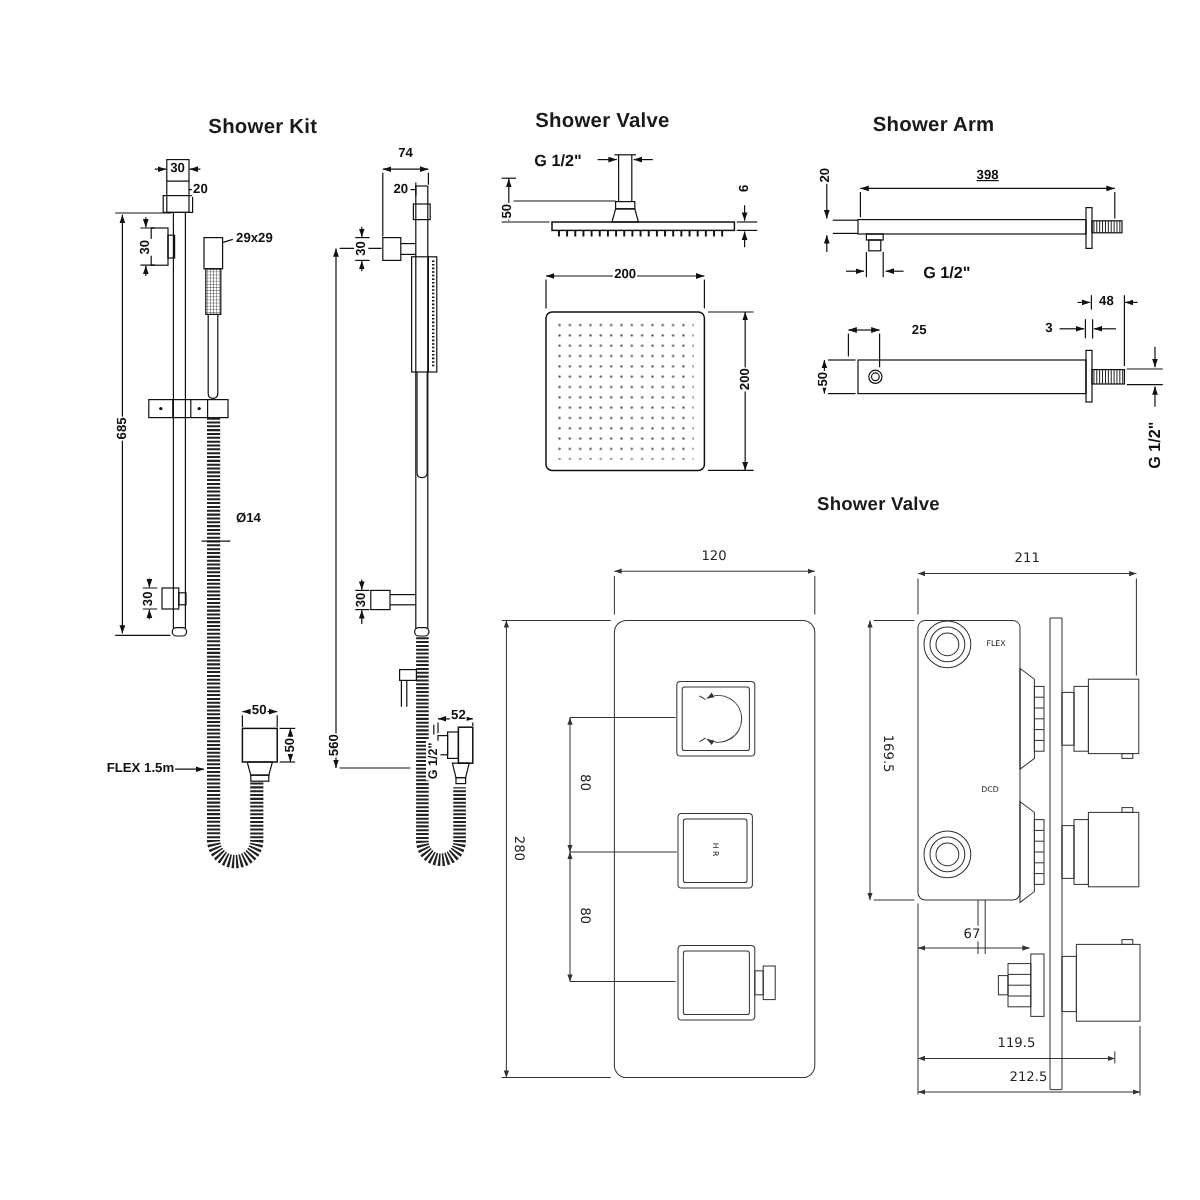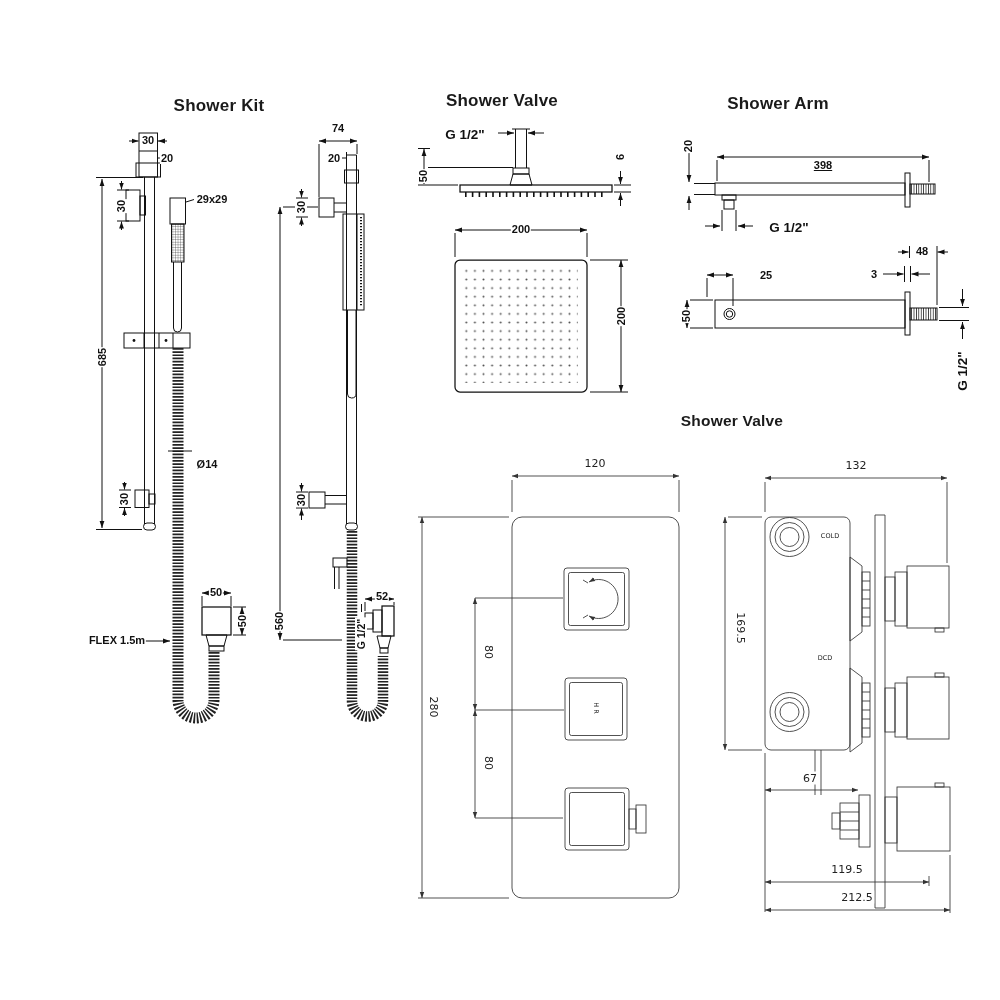--- a/index.html
+++ b/index.html
@@ -327,21 +327,21 @@
   </g>
 </svg>
 
   <span class="lbl title" style="left:187px;top:106px;">Shower Kit</span>
   <span class="lbl dim" style="left:116px;top:140px;">30</span>
   <span class="lbl dim" style="left:135px;top:158px;">20</span>
   <span class="lbl dim vert" style="left:89px;top:206px;">30</span>
   <span class="lbl dim" style="left:180px;top:199px;">29x29</span>
   <span class="lbl dim vert" style="left:70px;top:357px;">685</span>
   <span class="lbl dim vert" style="left:92px;top:499px;">30</span>
-  <span class="lbl dim" style="left:175px;top:464px;">Ø14</span>
+  <span class="lbl dim" style="left:175px;top:432px;">Ø14</span>
   <span class="lbl dim" style="left:184px;top:592px;">50</span>
   <span class="lbl dim vert" style="left:210px;top:621px;">50</span>
   <span class="lbl dim" style="left:85px;top:640px;">FLEX 1.5m</span>
 
   <span class="lbl dim" style="left:306px;top:128px;">74</span>
   <span class="lbl dim" style="left:302px;top:158px;">20</span>
   <span class="lbl dim vert" style="left:269px;top:207px;">30</span>
   <span class="lbl dim vert" style="left:247px;top:621px;">560</span>
   <span class="lbl dim vert" style="left:269px;top:500px;">30</span>
   <span class="lbl dim" style="left:350px;top:596px;">52</span>
@@ -349,34 +349,34 @@
 
   <span class="lbl title" style="left:470px;top:101px;">Shower Valve</span>
   <span class="lbl g12" style="left:433px;top:134px;">G 1/2"</span>
   <span class="lbl dim vert" style="left:391px;top:176px;">50</span>
   <span class="lbl dim vert" style="left:588px;top:157px;">6</span>
   <span class="lbl dim" style="left:489px;top:229px;">200</span>
   <span class="lbl dim vert" style="left:589px;top:316px;">200</span>
 
   <span class="lbl title" style="left:746px;top:104px;">Shower Arm</span>
   <span class="lbl dim vert" style="left:656px;top:146px;">20</span>
-  <span class="lbl dim" style="left:791px;top:165px;text-decoration:underline;">398</span>
+  <span class="lbl dim" style="left:791px;top:146px;text-decoration:underline;">398</span>
   <span class="lbl g12" style="left:757px;top:227px;">G 1/2"</span>
   <span class="lbl dim" style="left:890px;top:251px;">48</span>
   <span class="lbl dim" style="left:734px;top:275px;">25</span>
   <span class="lbl dim" style="left:842px;top:274px;">3</span>
   <span class="lbl dim vert" style="left:654px;top:316px;">50</span>
   <span class="lbl g12 vert" style="left:930px;top:371px;">G 1/2"</span>
 
   <span class="lbl title title-sm" style="left:700px;top:421px;">Shower Valve</span>
   <span class="lbl cad" style="left:563px;top:463px;">120</span>
   <span class="lbl cad vert90" style="left:401px;top:707px;">280</span>
   <span class="lbl cad vert90" style="left:456px;top:652px;">80</span>
   <span class="lbl cad vert90" style="left:456px;top:763px;">80</span>
   <span class="lbl tiny vert90" style="left:564px;top:708px;">H R</span>
-  <span class="lbl cad" style="left:824px;top:465px;">132</span>
+  <span class="lbl cad" style="left:824px;top:465px;">211</span>
   <span class="lbl cad vert90" style="left:708px;top:628px;">169.5</span>
-  <span class="lbl tiny" style="left:798px;top:536px;">COLD</span>
+  <span class="lbl tiny" style="left:798px;top:536px;">FLEX</span>
   <span class="lbl tiny" style="left:793px;top:658px;">DCD</span>
   <span class="lbl cad" style="left:778px;top:778px;">67</span>
   <span class="lbl cad" style="left:815px;top:869px;">119.5</span>
   <span class="lbl cad" style="left:825px;top:897px;">212.5</span>
 </div>
 
 </body></html>

